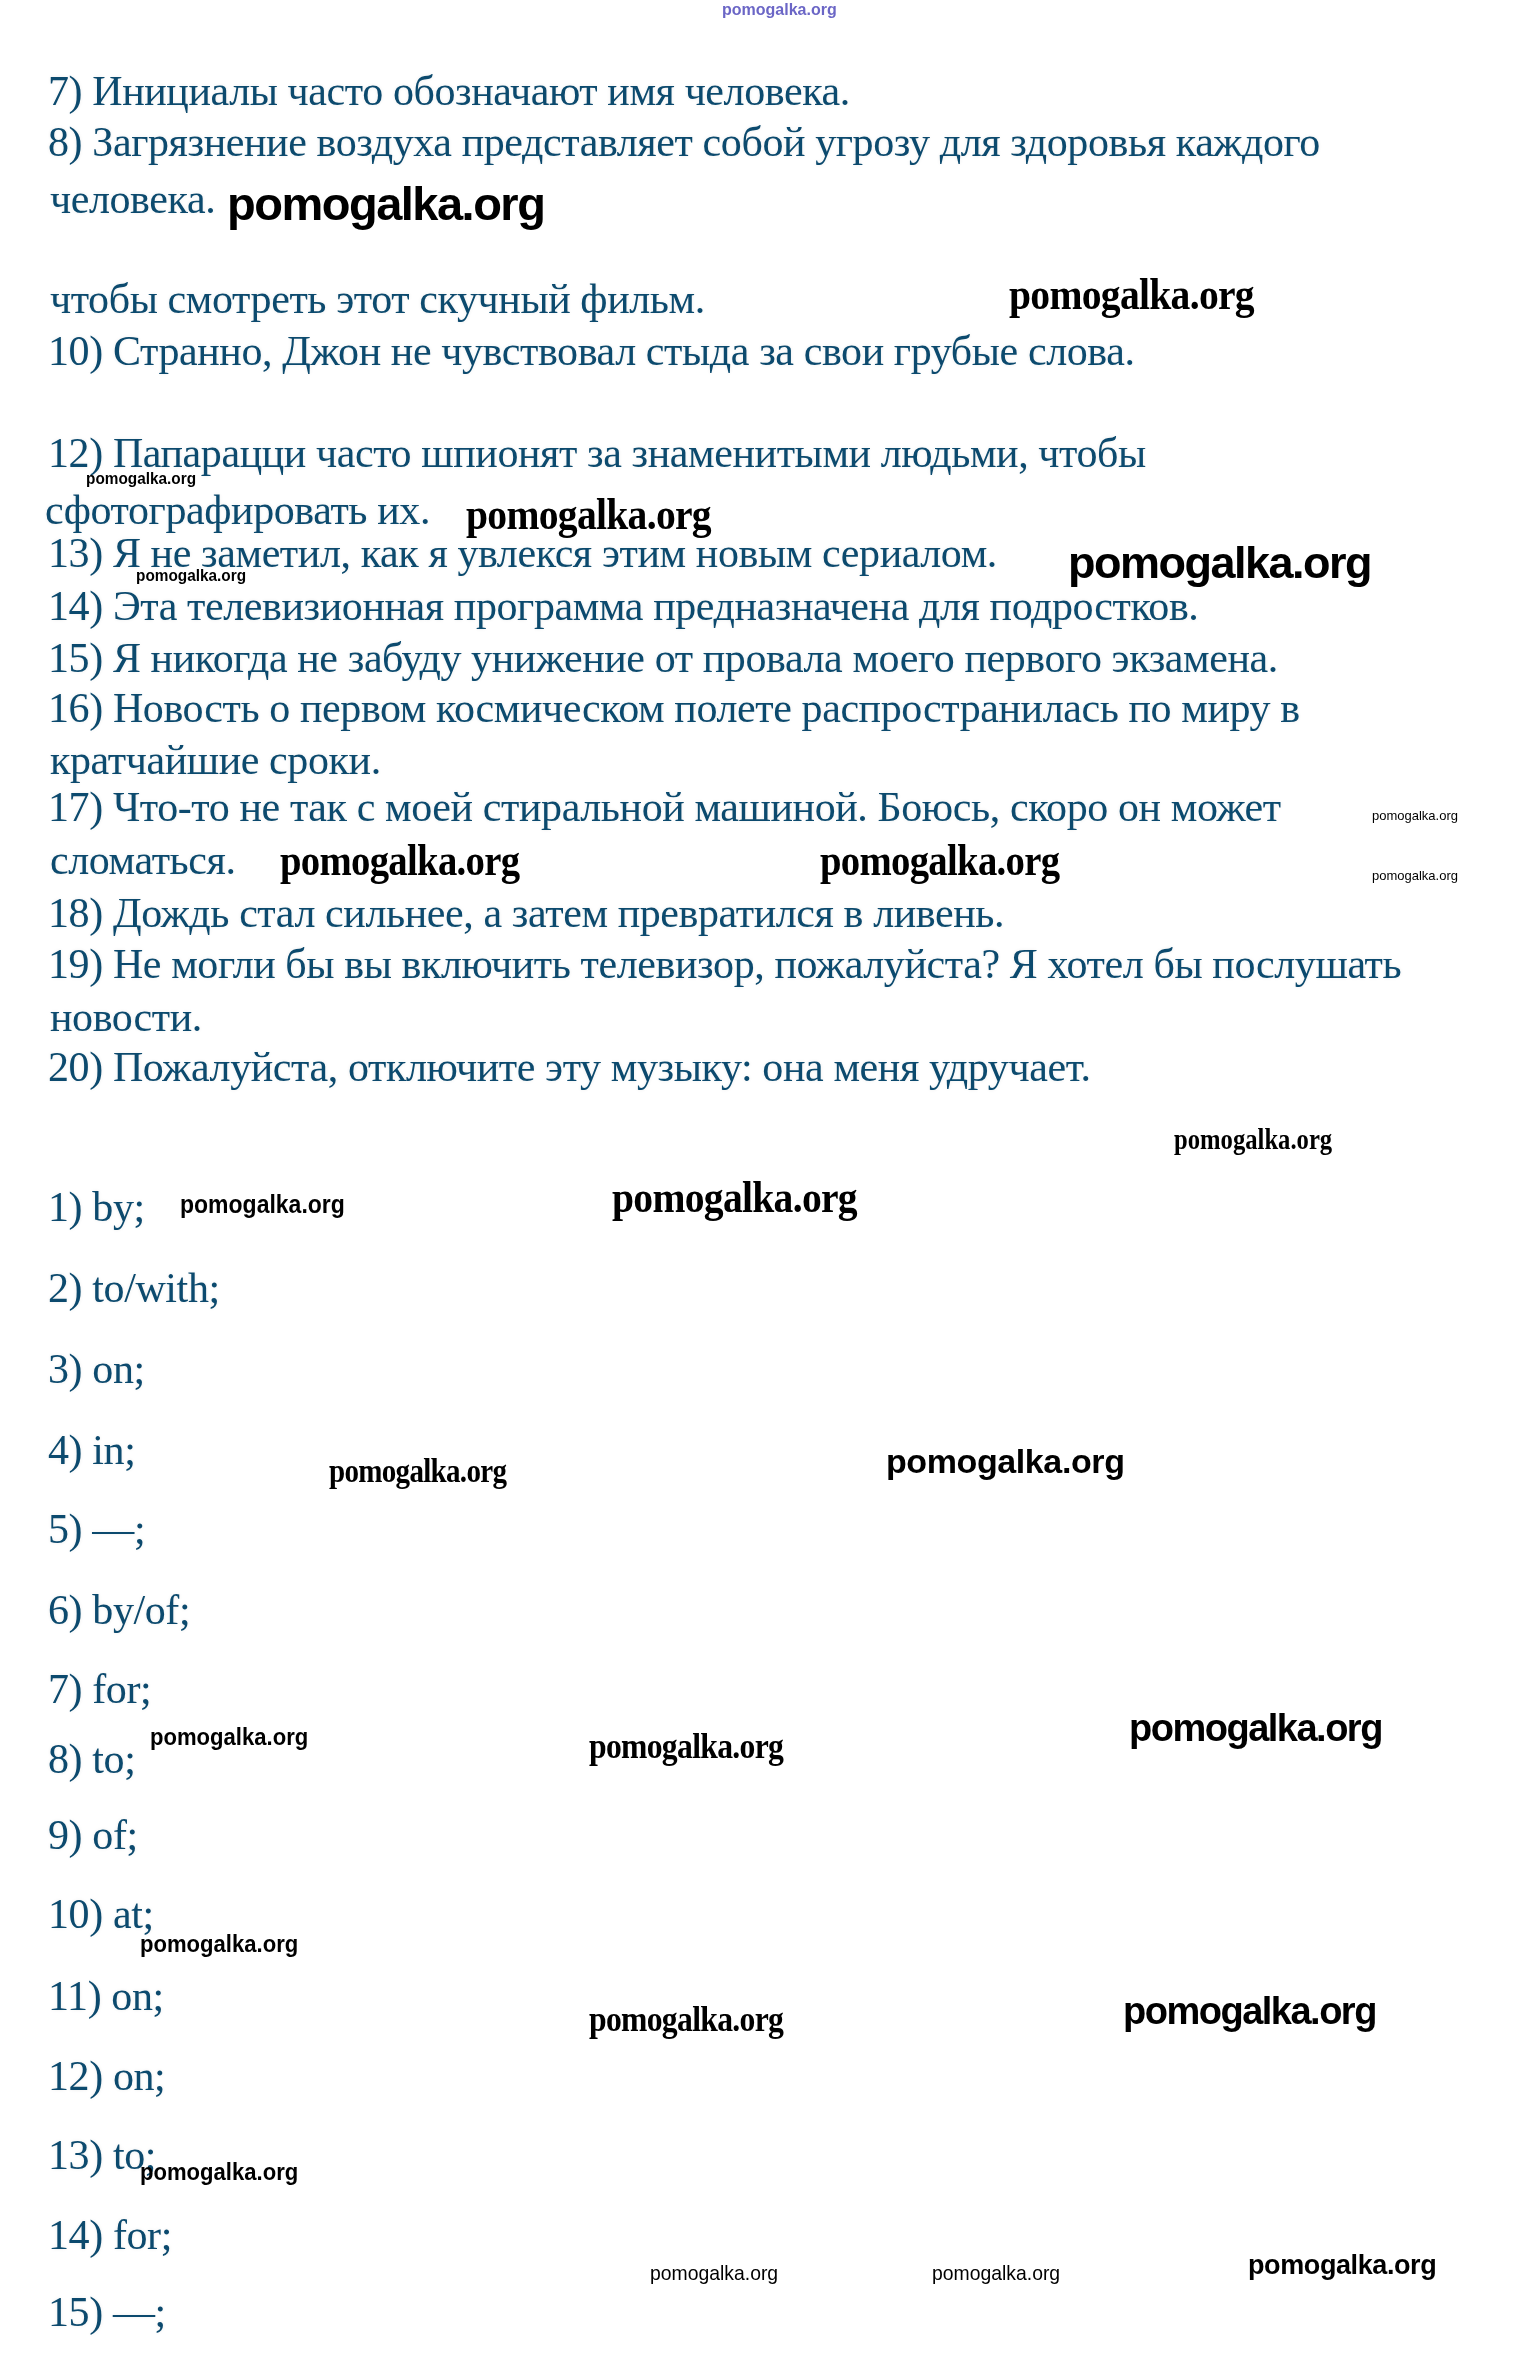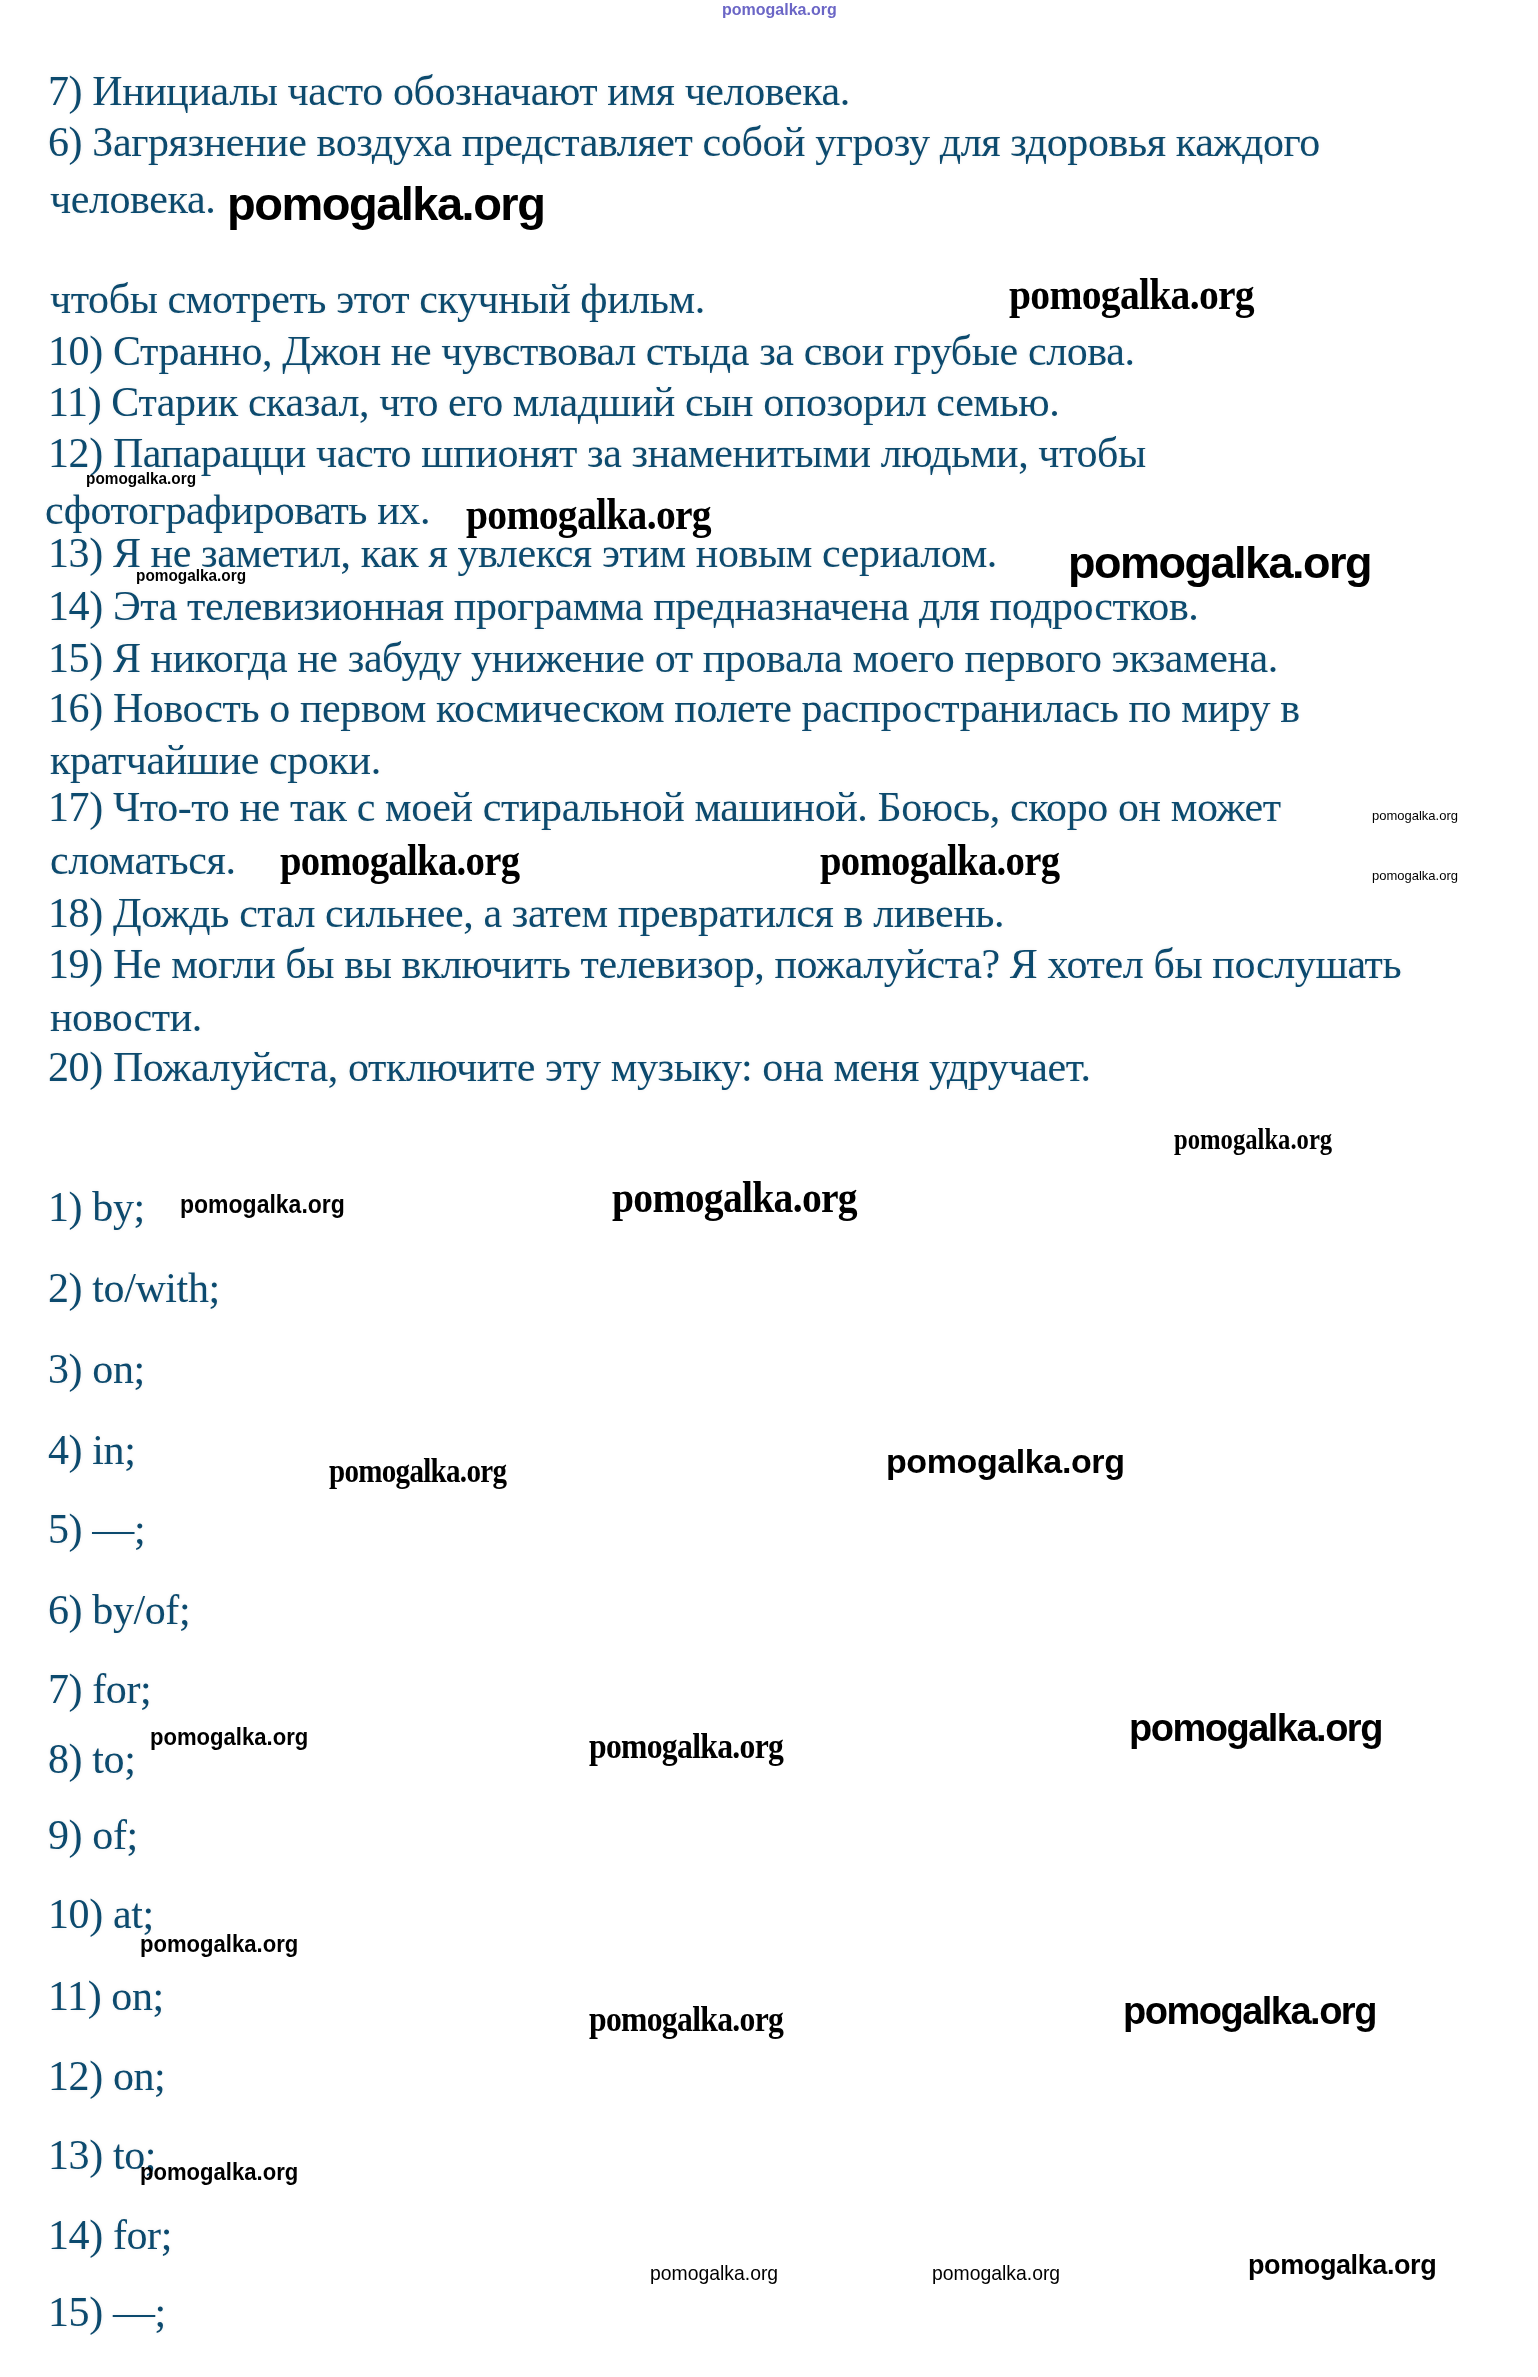--- a/index.html
+++ b/index.html
@@ -75,25 +75,24 @@
     transform: scaleX(0.95);
     transform-origin: left top;
   }
 </style>
 </head>
 <body>
 
 <div class="page">
 
   <div class="ln" style="left:48px;  top:68px;">7) Инициалы часто обозначают имя человека.</div>
-  <div class="ln" style="left:48px;  top:119px;">6) Загрязнение воздуха представляет собой угрозу для здоровья каждого</div>
+  <div class="ln" style="left:48px;  top:119px;">8) Загрязнение воздуха представляет собой угрозу для здоровья каждого</div>
   <div class="ln" style="left:50px;  top:176px;">человека.</div>
   <div class="ln" style="left:50px;  top:276px;">чтобы смотреть этот скучный фильм.</div>
   <div class="ln" style="left:48px;  top:328px;">10) Странно, Джон не чувствовал стыда за свои грубые слова.</div>
-  <div class="ln" style="left:48px;  top:379px;">11) Старик сказал, что его младший сын опозорил семью.</div>
   <div class="ln" style="left:48px;  top:430px;">12) Папарацци часто шпионят за знаменитыми людьми, чтобы</div>
   <div class="ln" style="left:45px;  top:487px;">сфотографировать их.</div>
   <div class="ln" style="left:48px;  top:530px;">13) Я не заметил, как я увлекся этим новым сериалом.</div>
   <div class="ln" style="left:48px;  top:583px;">14) Эта телевизионная программа предназначена для подростков.</div>
   <div class="ln" style="left:48px;  top:635px;">15) Я никогда не забуду унижение от провала моего первого экзамена.</div>
   <div class="ln" style="left:48px;  top:685px;">16) Новость о первом космическом полете распространилась по миру в</div>
   <div class="ln" style="left:50px;  top:737px;">кратчайшие сроки.</div>
   <div class="ln" style="left:48px;  top:784px;">17) Что-то не так с моей стиральной машиной. Боюсь, скоро он может</div>
   <div class="ln" style="left:50px;  top:837px;">сломаться.</div>
   <div class="ln" style="left:48px;  top:890px;">18) Дождь стал сильнее, а затем превратился в ливень.</div>

